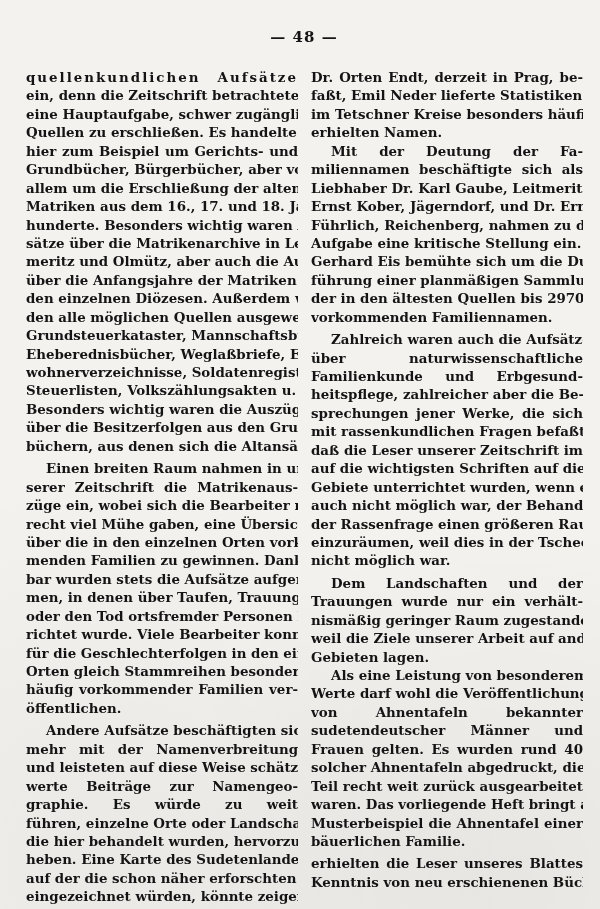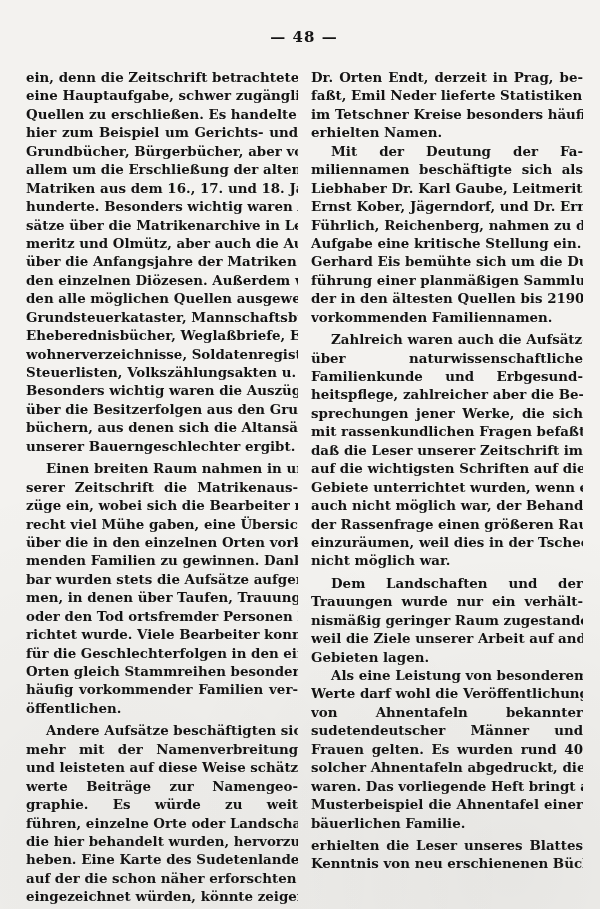--- a/index.html
+++ b/index.html
@@ -36,41 +36,41 @@
     .line.last { text-align-last: left; }
     .line.indent { padding-left: 20px; }
     .line.spaced { letter-spacing: 2px; }
   </style>
 </head>
 <body>
 
 <div class="page">
   <div class="page-number">— 48 —</div>
   <div class="column col-left" id="col-left">
+      <span class="line spaced">quellenkundlichen Aufsätze</span>
       <span class="line">ein, denn die Zeitschrift betrachtete es als</span>
       <span class="line">eine Hauptaufgabe, schwer zugängliche</span>
       <span class="line">Quellen zu erschließen. Es handelte sich</span>
       <span class="line">hier zum Beispiel um Gerichts- und</span>
       <span class="line">Grundbücher, Bürgerbücher, aber vor</span>
       <span class="line">allem um die Erschließung der alten</span>
       <span class="line">Matriken aus dem 16., 17. und 18. Jahr-</span>
       <span class="line">hunderte. Besonders wichtig waren Auf-</span>
       <span class="line">sätze über die Matrikenarchive in Leit-</span>
       <span class="line">meritz und Olmütz, aber auch die Aufsätze</span>
       <span class="line">über die Anfangsjahre der Matriken in</span>
       <span class="line">den einzelnen Diözesen. Außerdem wur-</span>
       <span class="line">den alle möglichen Quellen ausgewertet:</span>
       <span class="line">Grundsteuerkataster, Mannschaftsbücher,</span>
       <span class="line">Eheberednisbücher, Weglaßbriefe, Ein-</span>
       <span class="line">wohnerverzeichnisse, Soldatenregister,</span>
       <span class="line">Steuerlisten, Volkszählungsakten u. a.</span>
       <span class="line">Besonders wichtig waren die Auszüge</span>
       <span class="line">über die Besitzerfolgen aus den Grund-</span>
       <span class="line">büchern, aus denen sich die Altansässigkeit</span>
-      <span class="line last">unserer Bauerngeschlechter ergibt.</span>
       <span class="line" style="height: 4px;"></span>
       <span class="line indent">Einen breiten Raum nahmen in un-</span>
       <span class="line">serer Zeitschrift die Matrikenaus-</span>
       <span class="line">züge ein, wobei sich die Bearbeiter meist</span>
       <span class="line">recht viel Mühe gaben, eine Übersicht</span>
       <span class="line">über die in den einzelnen Orten vorkom-</span>
       <span class="line">menden Familien zu gewinnen. Dank-</span>
       <span class="line">bar wurden stets die Aufsätze aufgenom-</span>
       <span class="line">men, in denen über Taufen, Trauungen</span>
       <span class="line">oder den Tod ortsfremder Personen be-</span>
@@ -97,21 +97,21 @@
       <span class="line">im Tetschner Kreise besonders häufig vor-</span>
       <span class="line last">erhielten Namen.</span>
       <span class="line indent">Mit der Deutung der Fa-</span>
       <span class="line">miliennamen beschäftigte sich als</span>
       <span class="line">Liebhaber Dr. Karl Gaube, Leitmeritz;</span>
       <span class="line">Ernst Kober, Jägerndorf, und Dr. Ernst</span>
       <span class="line">Führlich, Reichenberg, nahmen zu dieser</span>
       <span class="line">Aufgabe eine kritische Stellung ein. Dr.</span>
       <span class="line">Gerhard Eis bemühte sich um die Durch-</span>
       <span class="line">führung einer planmäßigen Sammlung</span>
-      <span class="line">der in den ältesten Quellen bis 2190</span>
+      <span class="line">der in den ältesten Quellen bis 2970</span>
       <span class="line last">vorkommenden Familiennamen.</span>
       <span class="line" style="height: 4px;"></span>
       <span class="line indent">Zahlreich waren auch die Aufsätze</span>
       <span class="line">über naturwissenschaftliche</span>
       <span class="line">Familienkunde und Erbgesund-</span>
       <span class="line">heitspflege, zahlreicher aber die Be-</span>
       <span class="line">sprechungen jener Werke, die sich</span>
       <span class="line">mit rassenkundlichen Fragen befaßten, so</span>
       <span class="line">daß die Leser unserer Zeitschrift immer</span>
       <span class="line">auf die wichtigsten Schriften auf diesem</span>
@@ -125,20 +125,21 @@
       <span class="line">Trauungen wurde nur ein verhält-</span>
       <span class="line">nismäßig geringer Raum zugestanden,</span>
       <span class="line">weil die Ziele unserer Arbeit auf anderen</span>
       <span class="line last">Gebieten lagen.</span>
       <span class="line indent">Als eine Leistung von besonderem</span>
       <span class="line">Werte darf wohl die Veröffentlichung</span>
       <span class="line">von Ahnentafeln bekannter</span>
       <span class="line">sudetendeutscher Männer und</span>
       <span class="line">Frauen gelten. Es wurden rund 40</span>
       <span class="line">solcher Ahnentafeln abgedruckt, die zum</span>
+      <span class="line">Teil recht weit zurück ausgearbeitet</span>
       <span class="line">waren. Das vorliegende Heft bringt als</span>
       <span class="line">Musterbeispiel die Ahnentafel einer</span>
       <span class="line last">bäuerlichen Familie.</span>
       <span class="line" style="height: 4px;"></span>
       <span class="line">erhielten die Leser unseres Blattes</span>
       <span class="line">Kenntnis von neu erschienenen Büchern,</span>
     </div>
 </div>
 
 </body></html>

